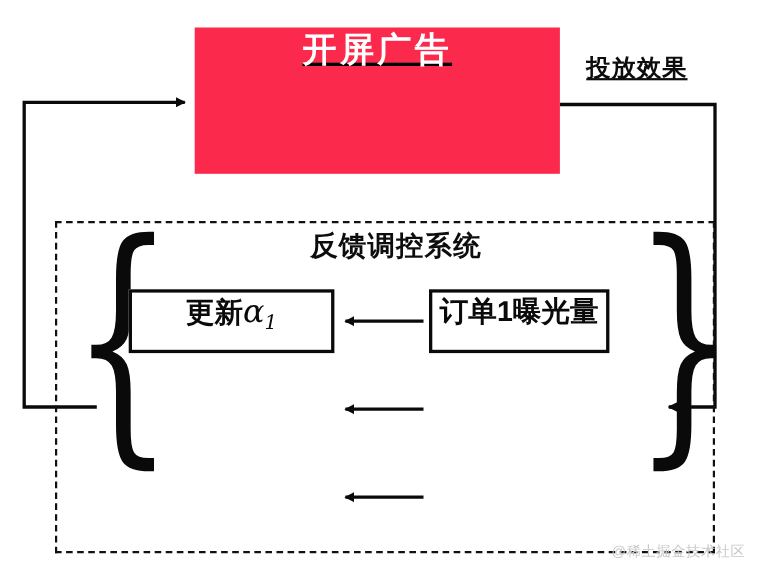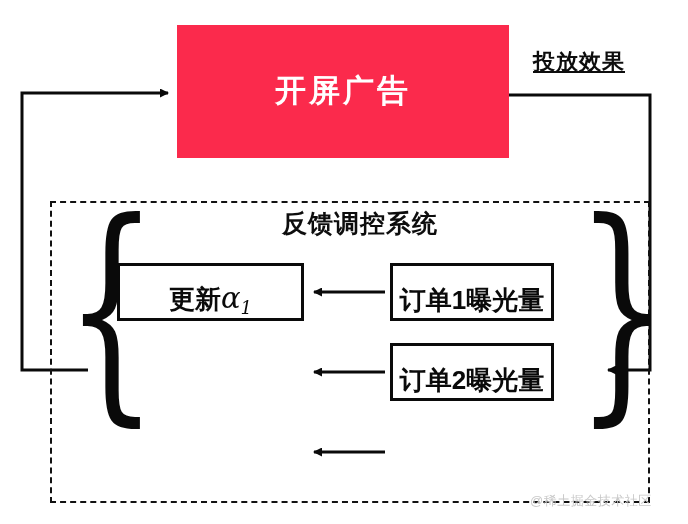--- a/index.html
+++ b/index.html
@@ -26,24 +26,24 @@
   }
   
   .system-box {
     position: absolute;
     left: 177px;
     top: 25px;
     width: 332px;
     height: 133px;
     background: var(--brand, #FB2A4C);
     display: flex;
-    flex-direction: row;
+    flex-direction: column;
     align-items: center;
-    justify-content: center;
     box-sizing: border-box;
+    text-decoration: underline;
   }
   .system-box .line {
     color: #ffffff;
     font-size: 31px;
     font-weight: bold;
     letter-spacing: 3px;
     line-height: 1.32;
     white-space: nowrap;
   }
   
@@ -79,21 +79,21 @@
     border: 2px dashed #111111;
     box-sizing: border-box;
   }
   
   .node-box {
     position: absolute;
     border: 3px solid #0a0a0a;
     background: #ffffff;
     box-sizing: border-box;
     display: flex;
-    align-items: flex-end;
+    align-items: flex-start;
     justify-content: center;
     white-space: nowrap;
   }
   .node-left {
     left: 117px;
     width: 187px;
     height: 58px;
   }
   .node-right {
     left: 390px;
@@ -146,21 +146,21 @@
     transform: scaleY(2.0) scaleX(1.25);
   }
   .brace-right {
     left: 585px;
     top: 249px;
     transform: scaleY(2.0) scaleX(1.25);
   }
   
   .watermark {
     position: absolute;
-    left: 530px;
+    left: 556px;
     top: 492px;
     font-size: 13px;
     color: #c9c9c9;
     white-space: nowrap;
     letter-spacing: 0.5px;
   }
 </style>
 </head>
 <body>
 
@@ -195,20 +195,17 @@
   <div class="brace brace-left">{</div>
   <div class="brace brace-right">}</div>
 
   <div class="node-box node-left row1">
     <span class="txt"><span>更新</span><span class="alpha">α</span><span class="sub">1</span></span>
   </div>
   <div class="node-box node-right row1">
     <span class="txt">订单1曝光量</span>
   </div>
 
-  <div class="node-box node-right row2">
-    <span class="txt">订单2曝光量</span>
-  </div>
 
 
   <div class="watermark">@稀土掘金技术社区</div>
 
 </div>
 
 </body></html>

